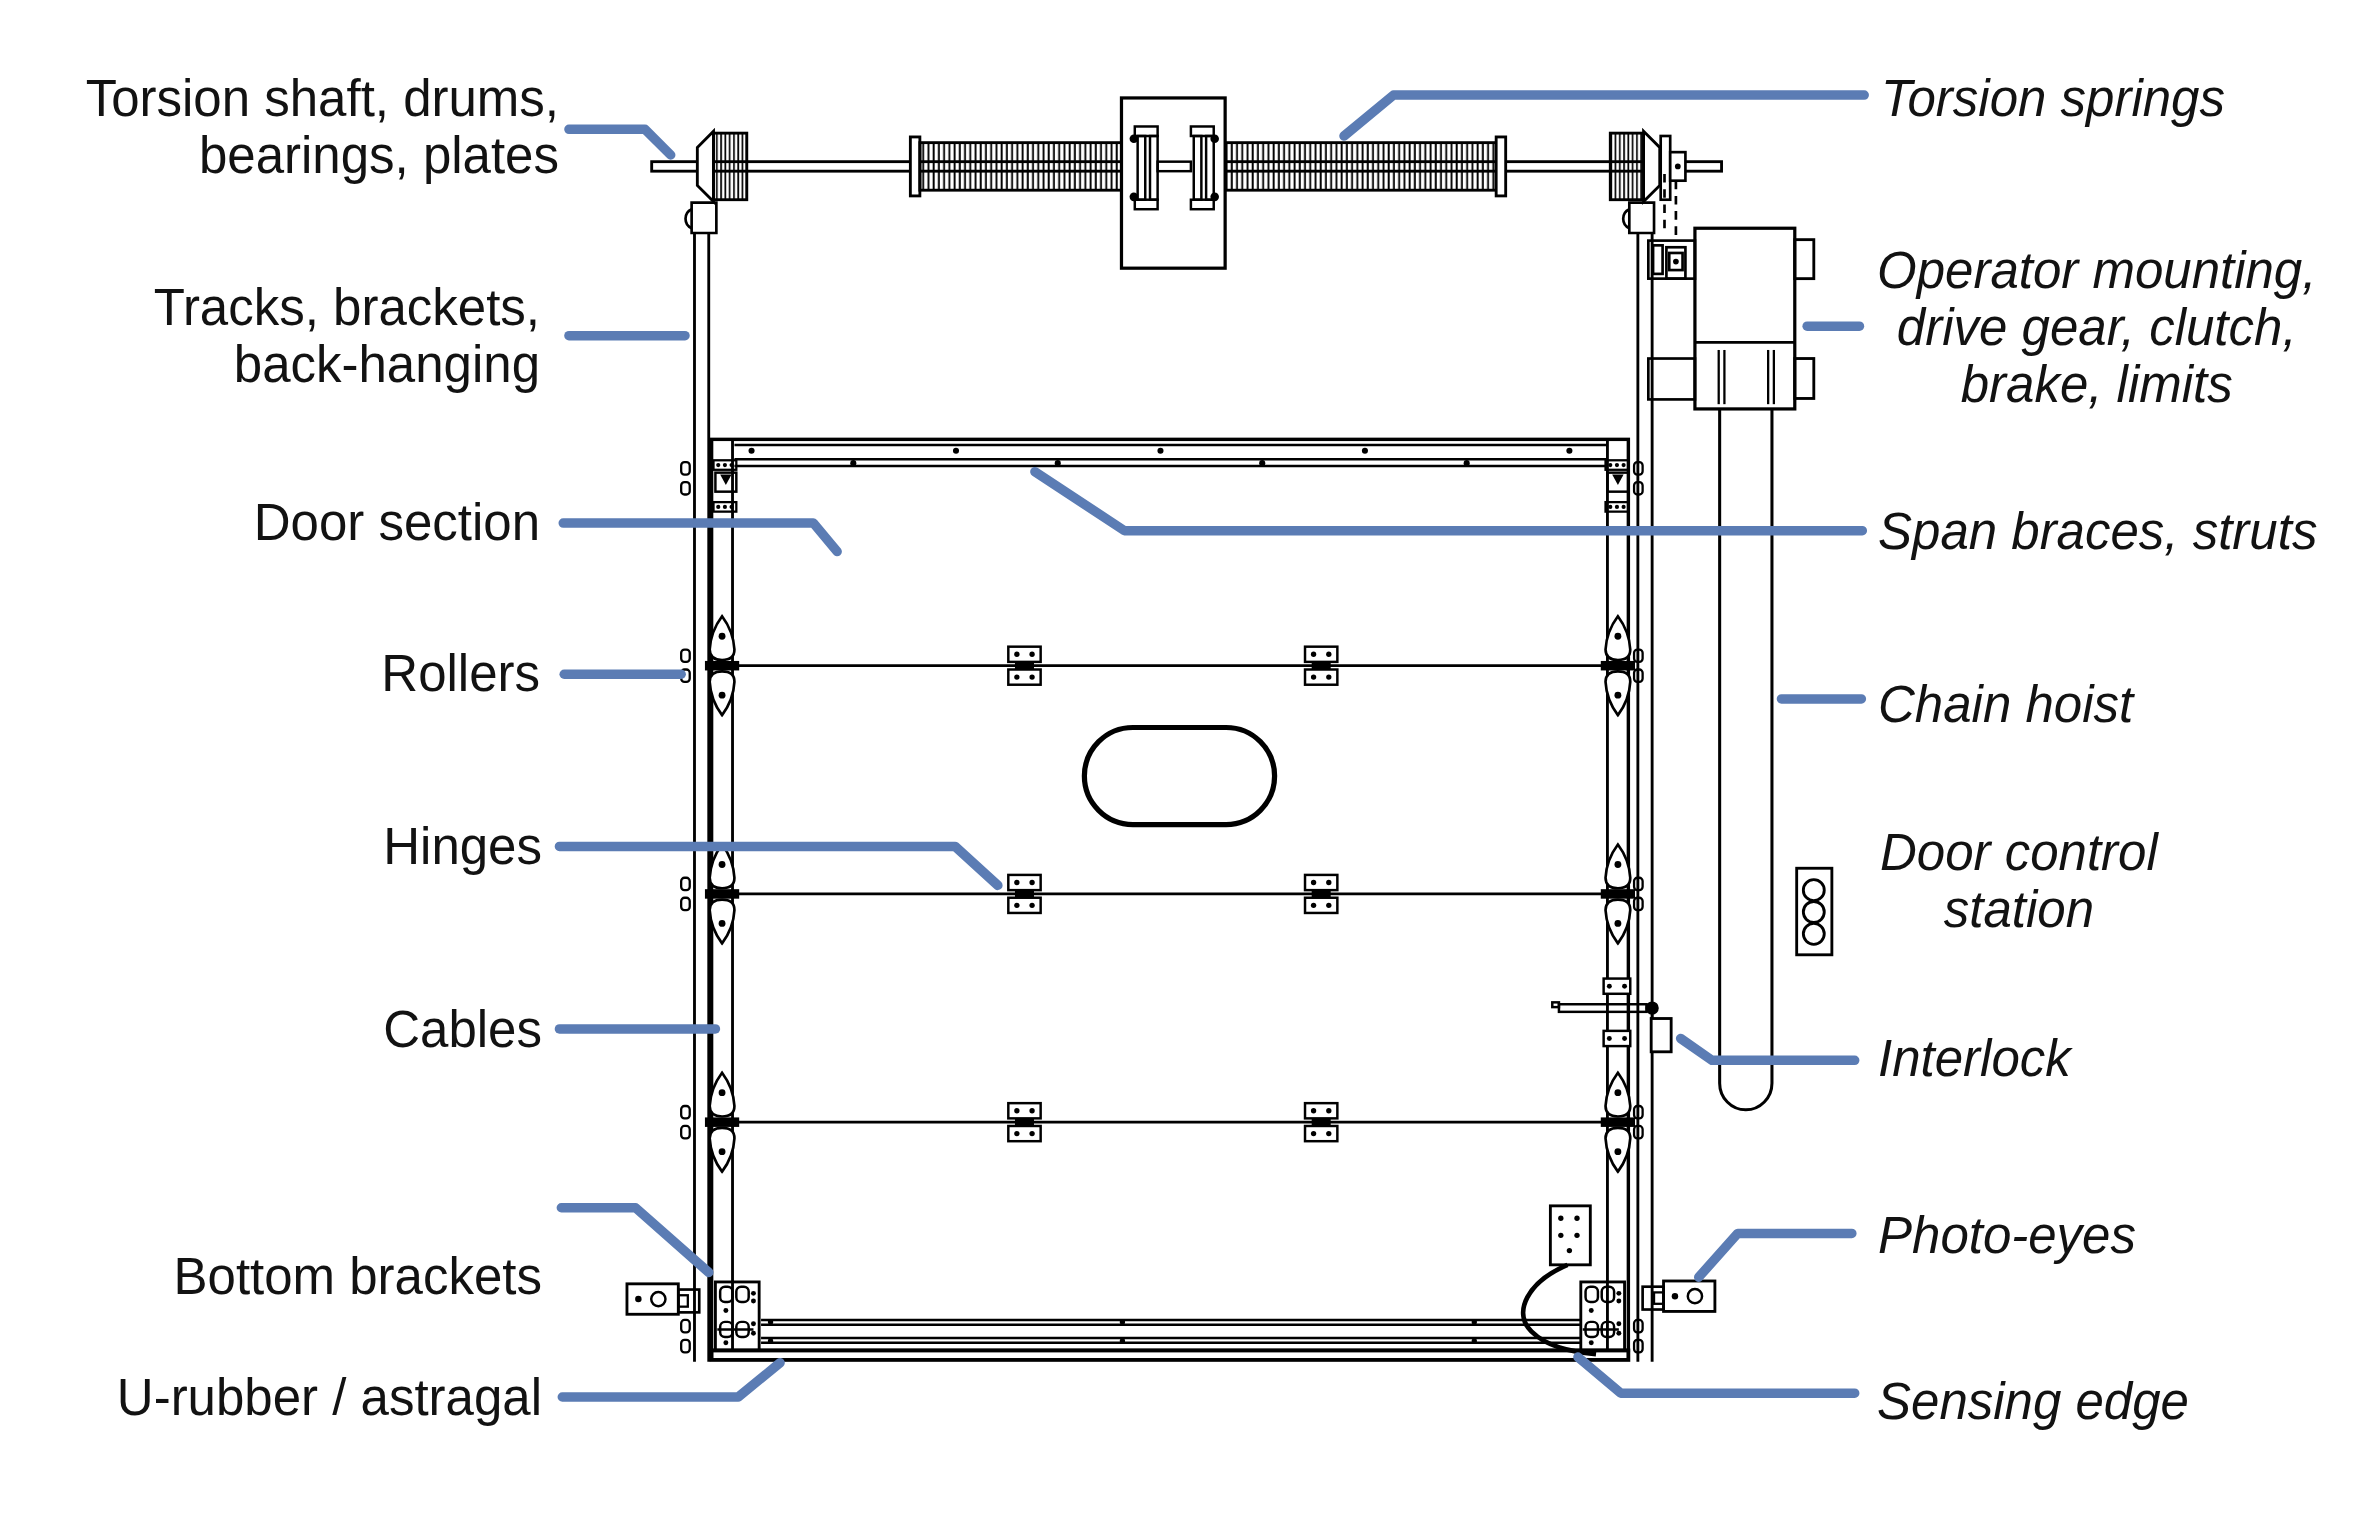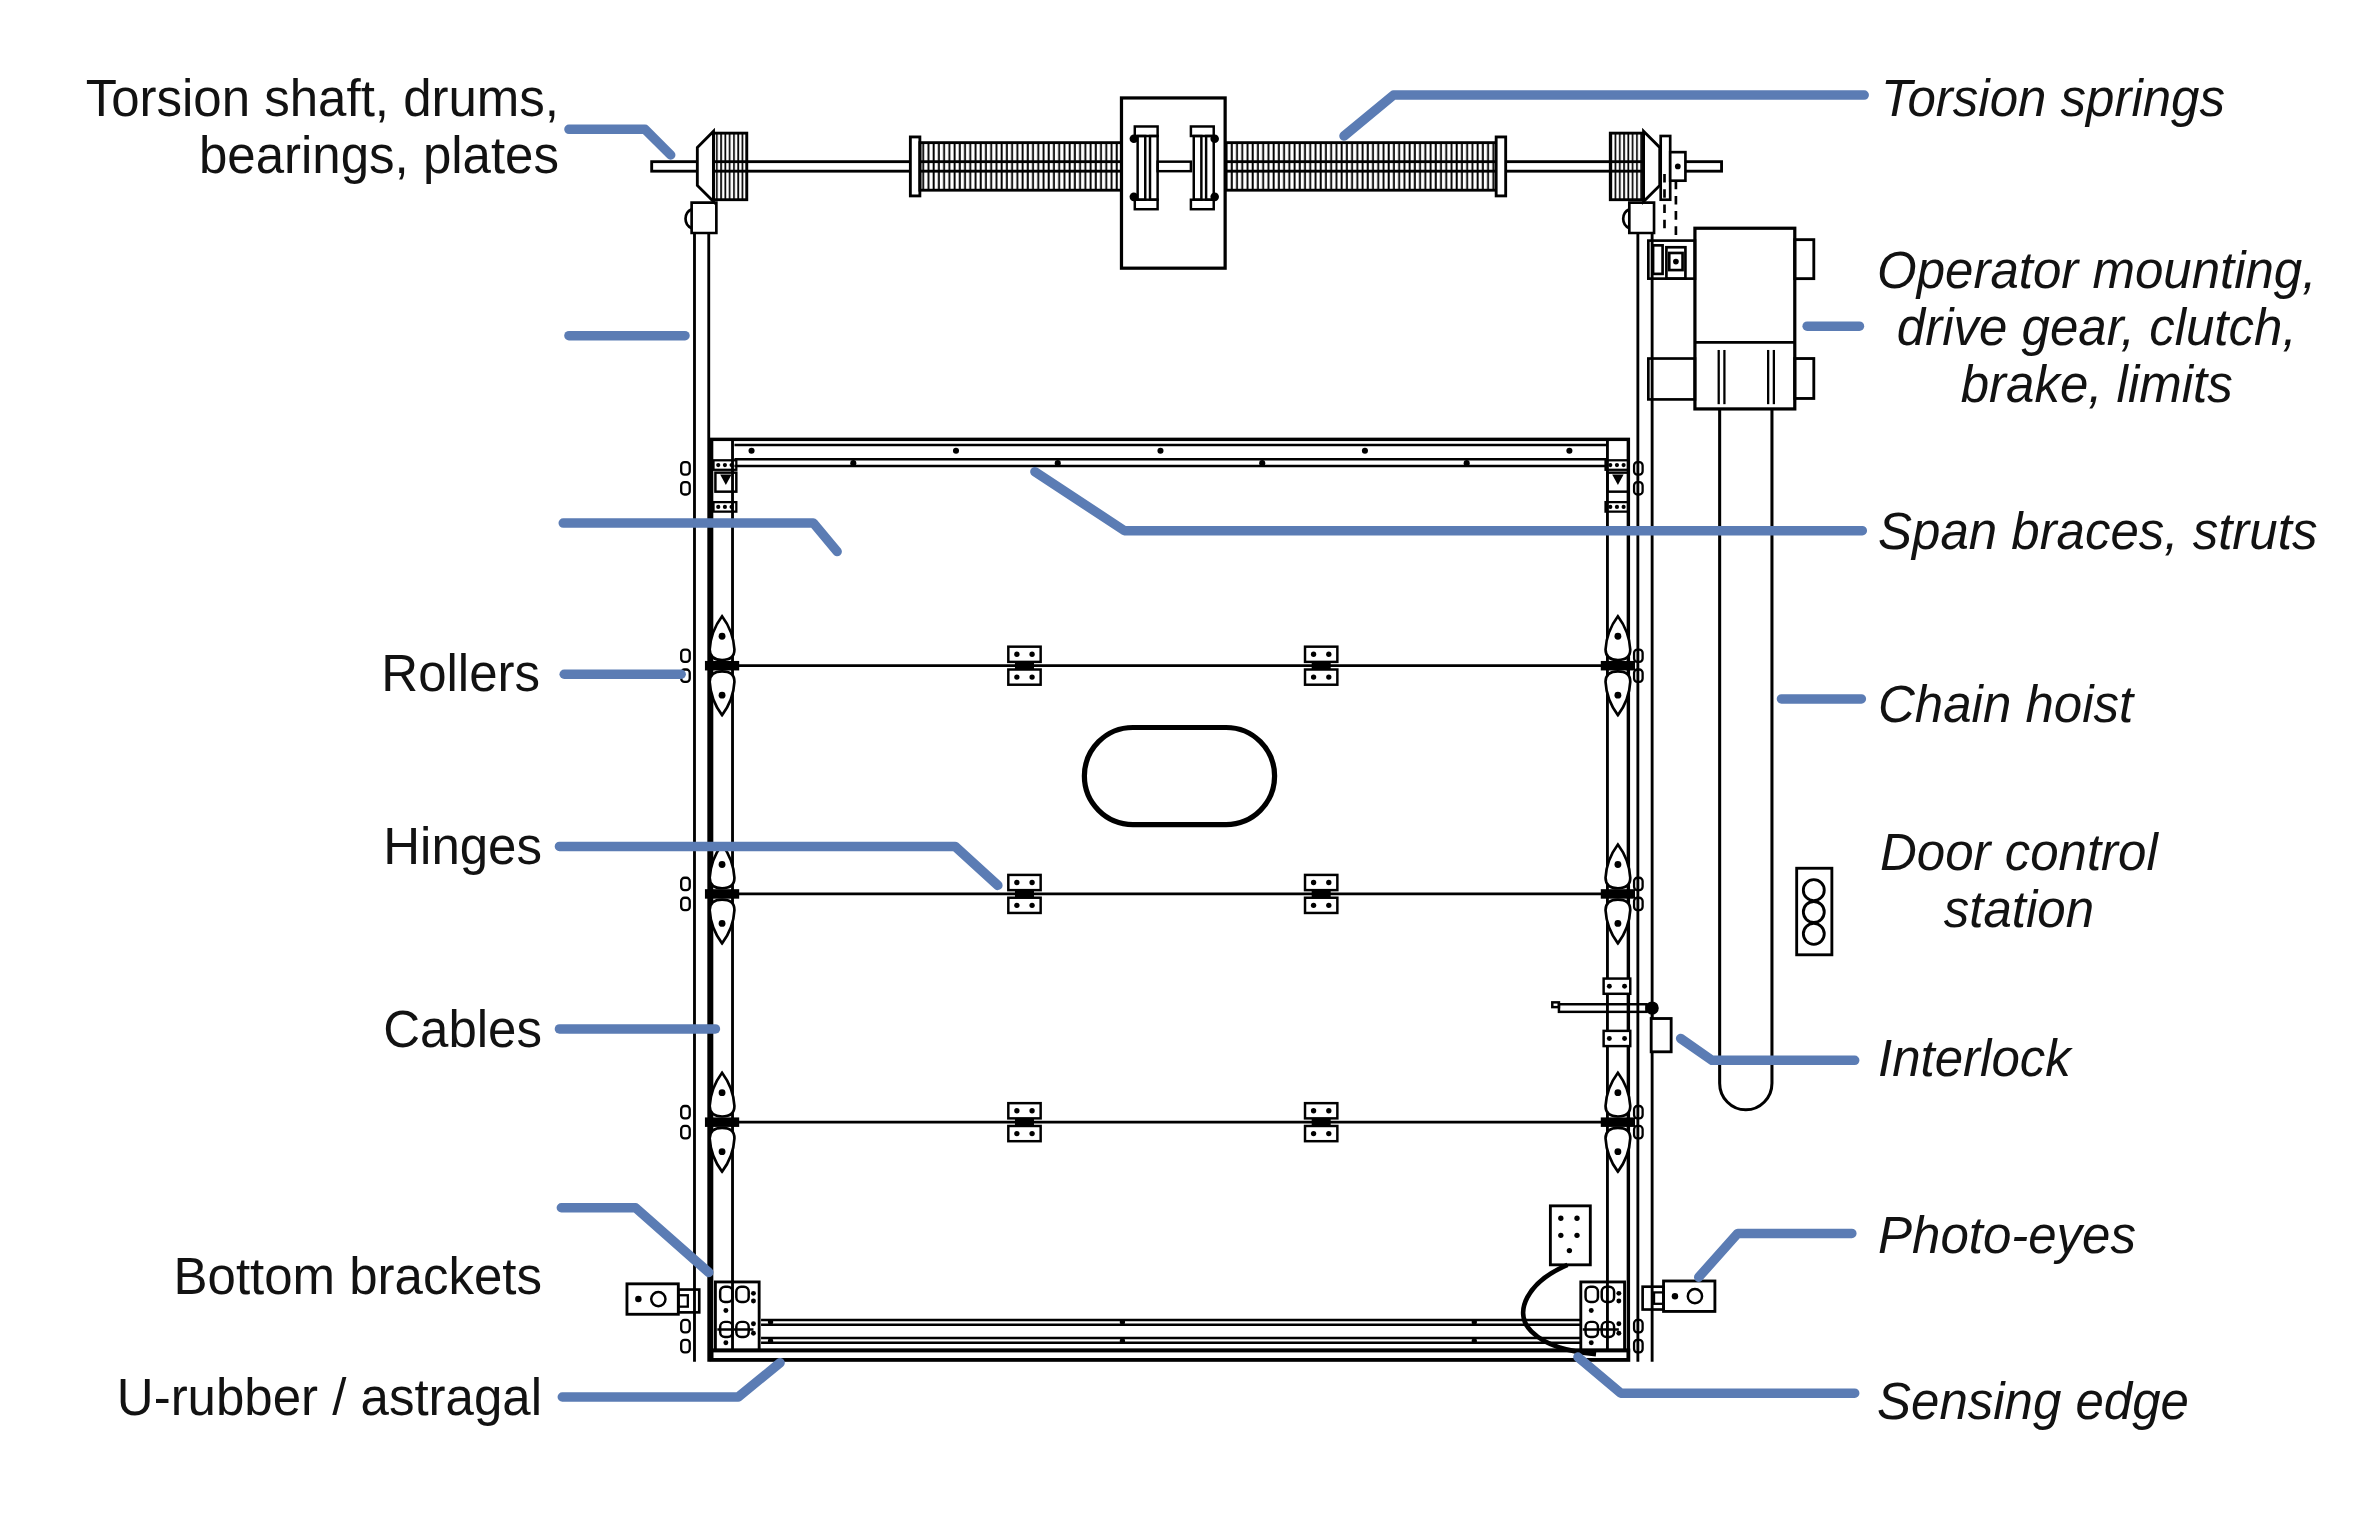--- a/index.html
+++ b/index.html
@@ -322,20 +322,23 @@
     <path d="M1088,496 L1182,558 H1958"></path>
     <path d="M1873,735 H1957"></path>
     <path d="M1767,1092 L1800,1115 H1950"></path>
     <path d="M1786,1343 L1827,1297 H1947"></path>
     <path d="M1659,1427 L1704,1465 H1950"></path>
   </g>
 </svg>
 
   <div class="label r-align" style="top:127px;  right:1819px">Torsion shaft, drums,
 bearings, plates</div>
+  <div class="label r-align" style="top:336px;  right:1838px">Tracks, brackets,
+back-hanging</div>
+  <div class="label r-align" style="top:522px;  right:1838px">Door section</div>
   <div class="label r-align" style="top:673px;  right:1838px">Rollers</div>
   <div class="label r-align" style="top:846px;  right:1836px">Hinges</div>
   <div class="label r-align" style="top:1029px; right:1836px">Cables</div>
   <div class="label r-align" style="top:1276px; right:1836px">Bottom brackets</div>
   <div class="label r-align" style="top:1397px; right:1836px">U-rubber / astragal</div>
 
   <div class="label l-align" style="top:98px;  left:1881px">Torsion springs</div>
   <div class="label l-align" style="top:531px;  left:1878px">Span braces, struts</div>
   <div class="label l-align" style="top:327px;  left:1877px">Operator mounting,
 drive gear, clutch,

